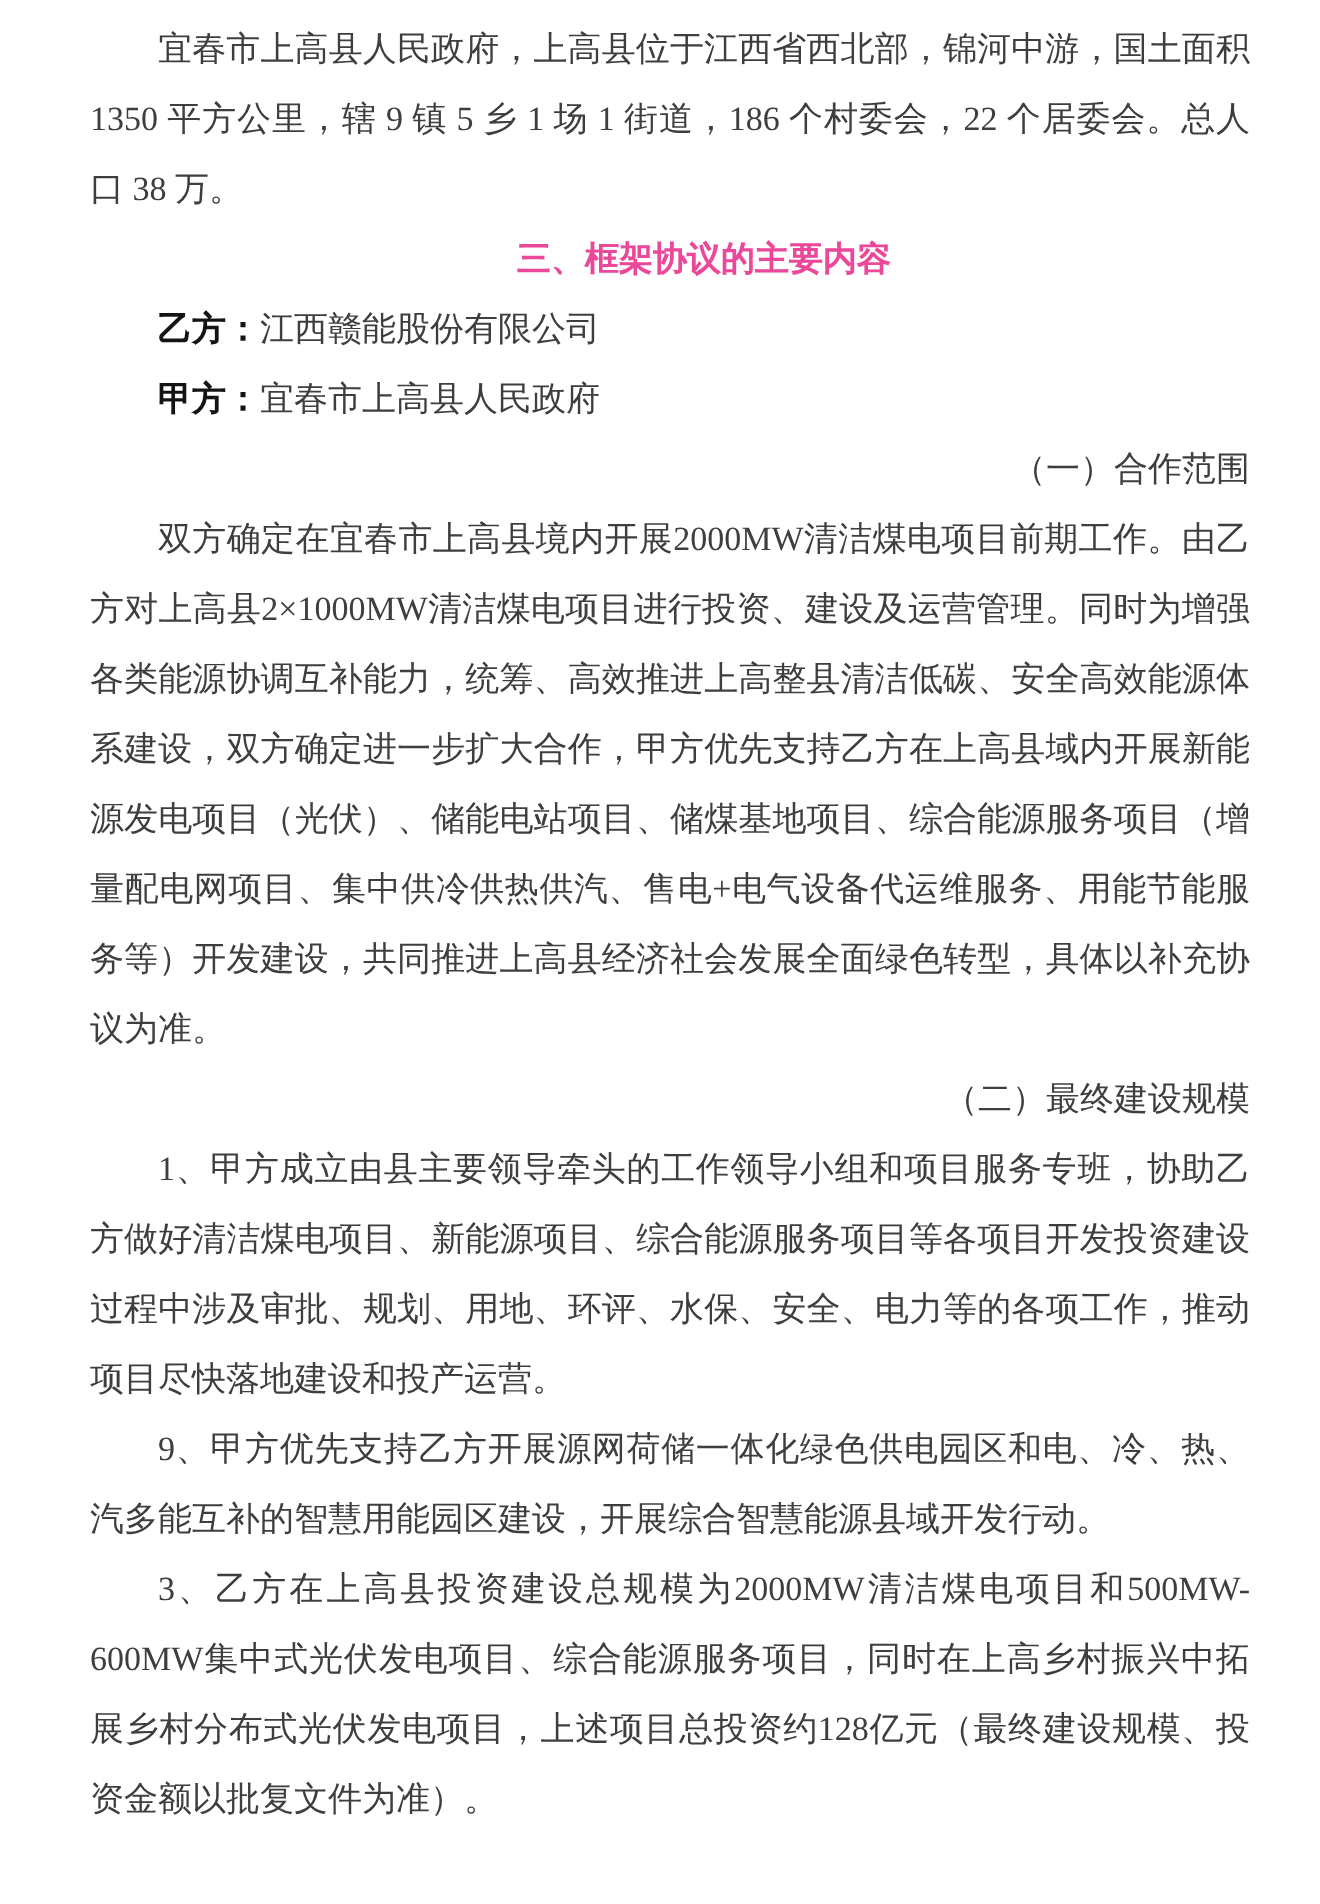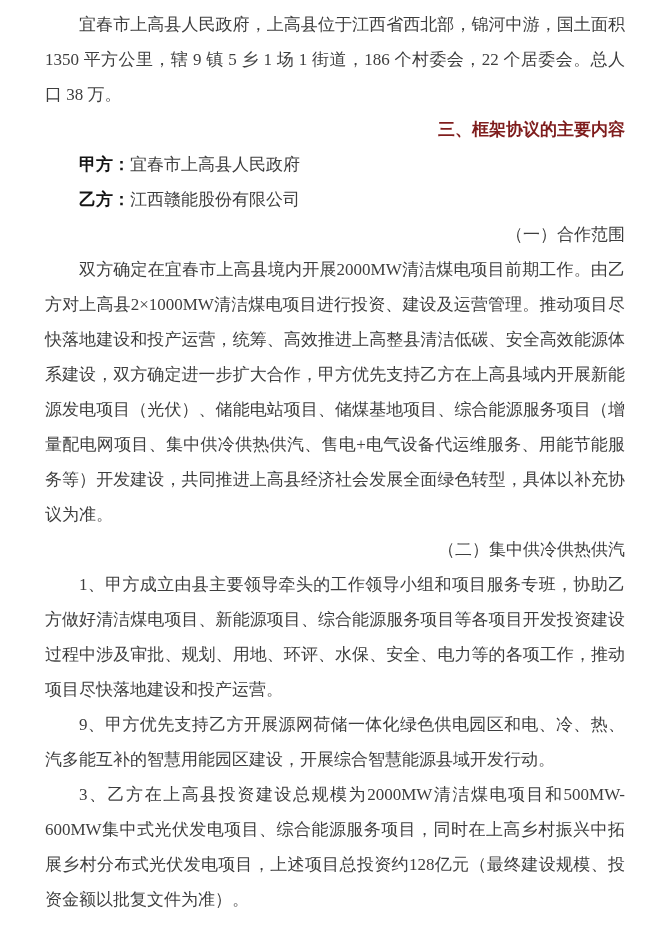--- a/index.html
+++ b/index.html
@@ -30,53 +30,53 @@
   }
   .sub-heading {
     text-indent: 2em;
     text-align: right;
   }
   .section-heading {
     text-indent: 2em;
     font-family: "Liberation Sans", "DejaVu Sans", sans-serif;
     font-size: 17px;
     font-weight: 700;
-    color: #7f1d1d;
+    color: #ec4899;
     line-height: 35px;
-    text-align: right;
+    text-align: center;
   }
   .labeled-para {
     text-indent: 2em;
     text-align: left;
   }
   .party-label {
     font-family: "Liberation Sans", "DejaVu Sans", sans-serif;
     font-weight: 700;
     color: #141414;
   }
 </style>
 </head>
 <body>
 
 <div class="page">
 
   <p class="body-para">宜春市上高县人民政府，上高县位于江西省西北部，锦河中游，国土面积 1350 平方公里，辖 9 镇 5 乡 1 场 1 街道，186 个村委会，22 个居委会。总人口 38 万。</p>
 
   <h2 class="section-heading">三、框架协议的主要内容</h2>
 
+  <p class="labeled-para"><span class="party-label">乙方：</span><span>江西赣能股份有限公司</span></p>
+
   <p class="labeled-para"><span class="party-label">甲方：</span><span>宜春市上高县人民政府</span></p>
-
-  <p class="labeled-para"><span class="party-label">乙方：</span><span>江西赣能股份有限公司</span></p>
 
 
   <p class="sub-heading">（一）合作范围</p>
 
-  <p class="body-para">双方确定在宜春市上高县境内开展2000MW清洁煤电项目前期工作。由乙方对上高县2×1000MW清洁煤电项目进行投资、建设及运营管理。推动项目尽快落地建设和投产运营，统筹、高效推进上高整县清洁低碳、安全高效能源体系建设，双方确定进一步扩大合作，甲方优先支持乙方在上高县域内开展新能源发电项目（光伏）、储能电站项目、储煤基地项目、综合能源服务项目（增量配电网项目、集中供冷供热供汽、售电+电气设备代运维服务、用能节能服务等）开发建设，共同推进上高县经济社会发展全面绿色转型，具体以补充协议为准。</p>
+  <p class="body-para">双方确定在宜春市上高县境内开展2000MW清洁煤电项目前期工作。由乙方对上高县2×1000MW清洁煤电项目进行投资、建设及运营管理。同时为增强各类能源协调互补能力，统筹、高效推进上高整县清洁低碳、安全高效能源体系建设，双方确定进一步扩大合作，甲方优先支持乙方在上高县域内开展新能源发电项目（光伏）、储能电站项目、储煤基地项目、综合能源服务项目（增量配电网项目、集中供冷供热供汽、售电+电气设备代运维服务、用能节能服务等）开发建设，共同推进上高县经济社会发展全面绿色转型，具体以补充协议为准。</p>
 
-  <p class="sub-heading">（二）集中供冷供热供汽</p>
+  <p class="sub-heading">（二）最终建设规模</p>
 
   <p class="body-para">1、甲方成立由县主要领导牵头的工作领导小组和项目服务专班，协助乙方做好清洁煤电项目、新能源项目、综合能源服务项目等各项目开发投资建设过程中涉及审批、规划、用地、环评、水保、安全、电力等的各项工作，推动项目尽快落地建设和投产运营。</p>
 
   <p class="body-para">9、甲方优先支持乙方开展源网荷储一体化绿色供电园区和电、冷、热、汽多能互补的智慧用能园区建设，开展综合智慧能源县域开发行动。</p>
 
   <p class="body-para">3、乙方在上高县投资建设总规模为2000MW清洁煤电项目和500MW-600MW集中式光伏发电项目、综合能源服务项目，同时在上高乡村振兴中拓展乡村分布式光伏发电项目，上述项目总投资约128亿元（最终建设规模、投资金额以批复文件为准）。</p>
 
 </div>
 
 </body></html>

